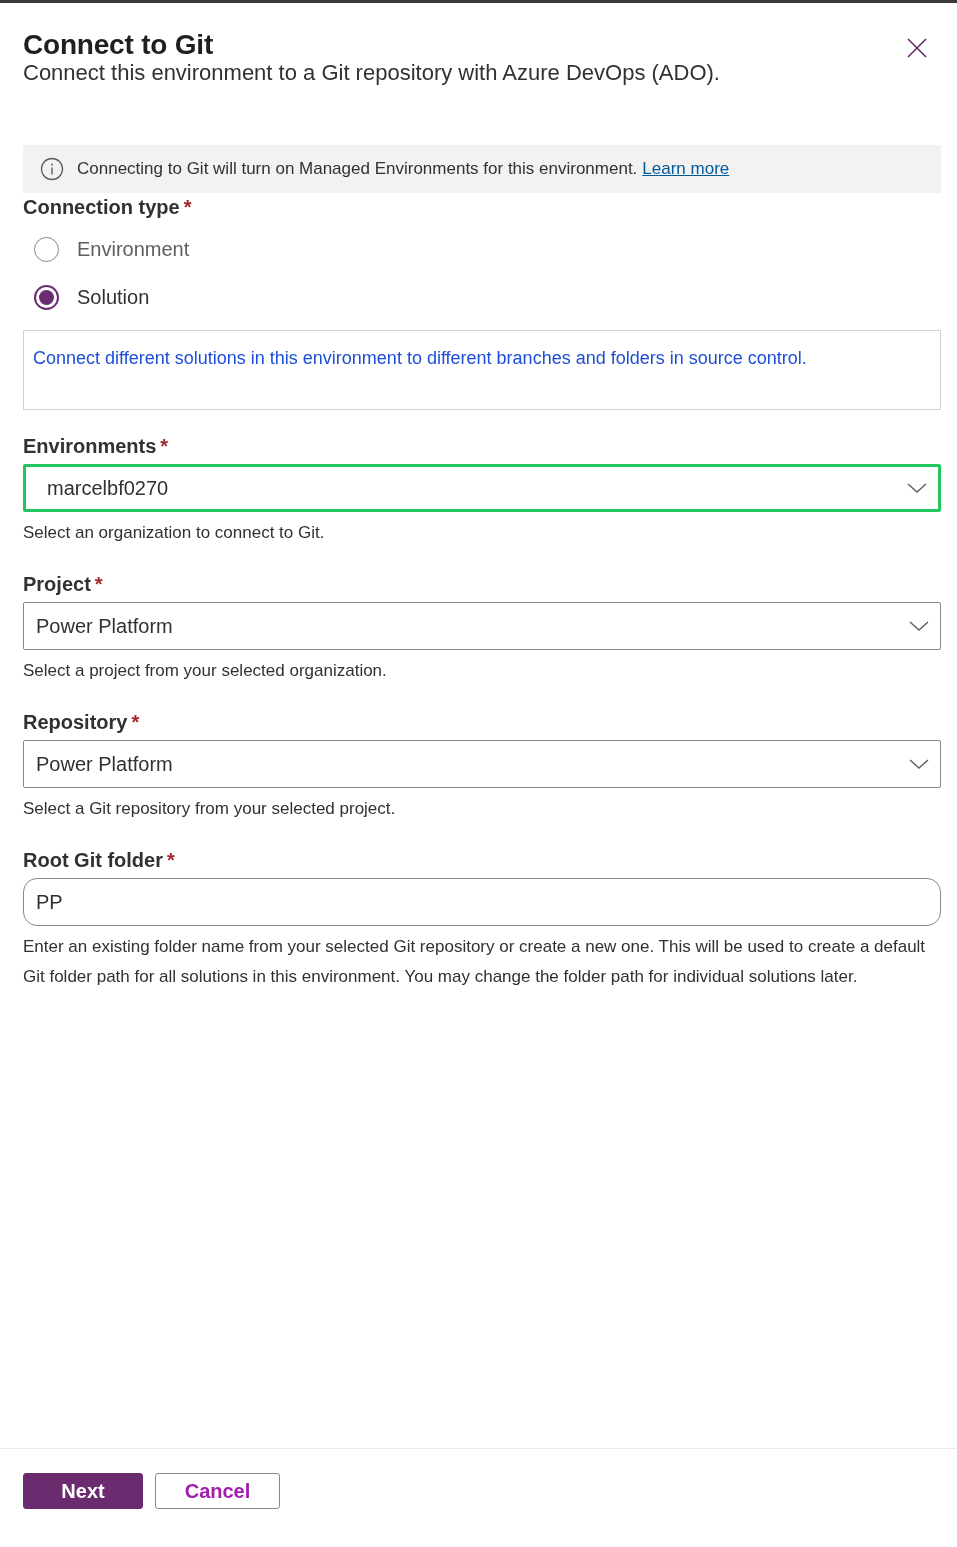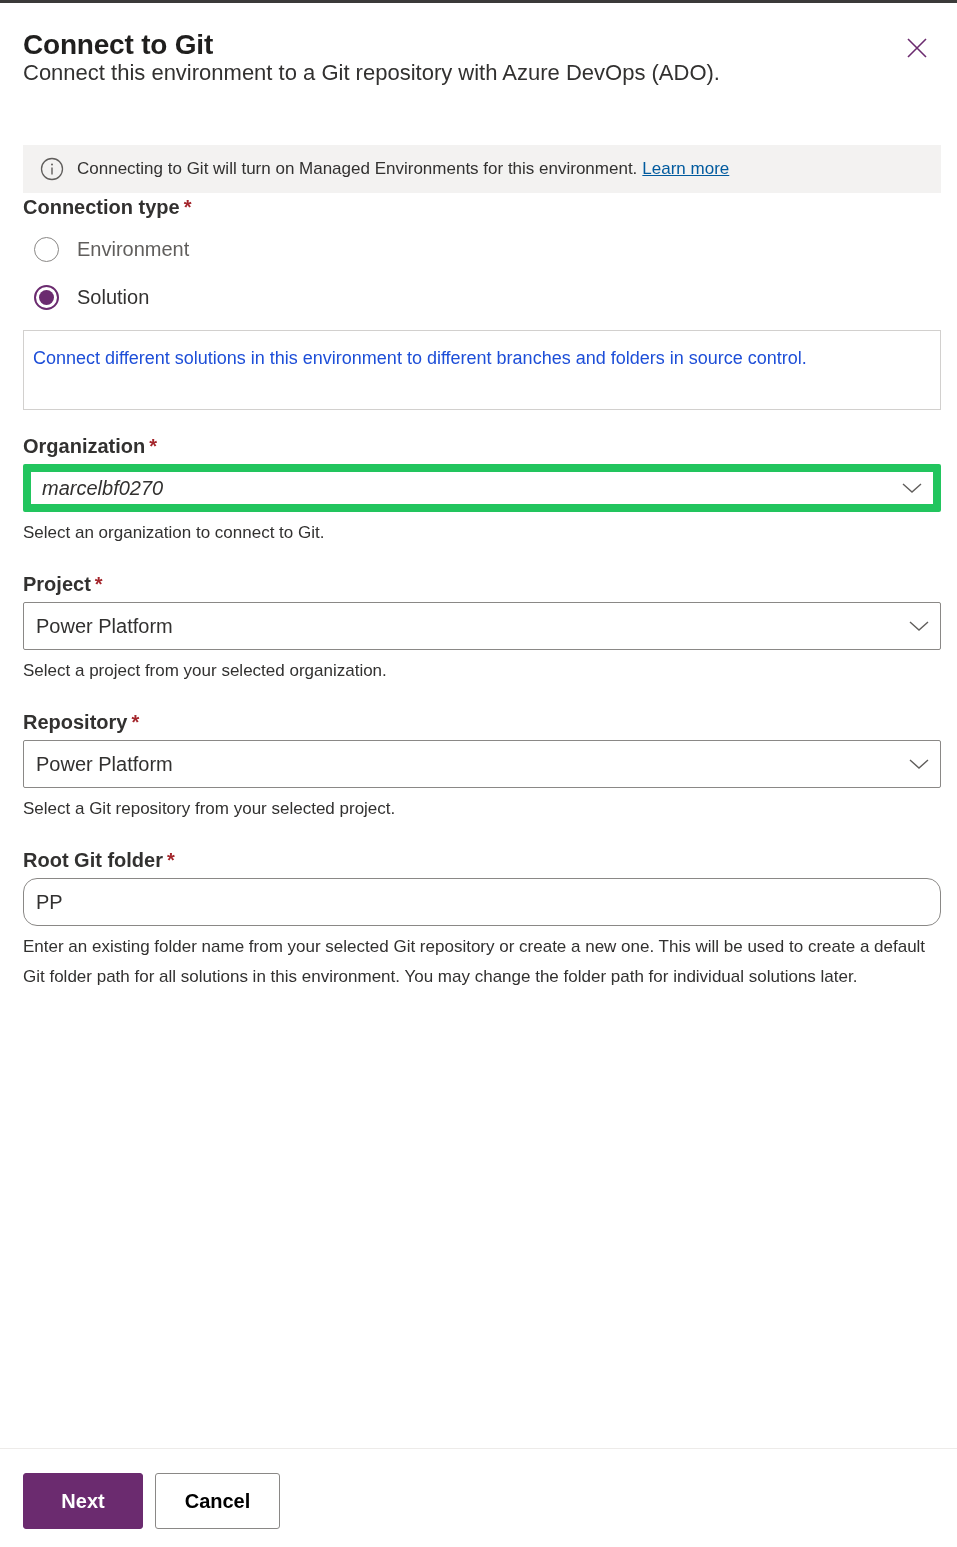--- a/index.html
+++ b/index.html
@@ -58,36 +58,36 @@
       position: absolute; left: 23px; top: 330px; width: 918px; height: 80px;
       border: 1px solid #d2d0ce; padding: 12px 9px; font-size: 18px; line-height: 30px; color: #1d4ed8;
     }
 
     .field {
       position: absolute; left: 23px; width: 918px; height: 48px;
       border: 1px solid #8a8886; border-radius: 2px; background: #fff;
       display: flex; align-items: center; padding-left: 12px; font-size: 20px; color: #323130;
       cursor: pointer;
     }
-    .field.focused { border: 8px solid #22c55e; padding-left: 11px; font-style: italic; }
+    .field.focused { border: 3px solid #22c55e; padding-left: 21px; }
     .field .chev { position: absolute; right: 10px; top: 50%; transform: translateY(-50%); width: 22px; height: 14px; display: flex; }
 
     .help {
       position: absolute; left: 23px; font-size: 17px; color: #323130;
     }
     .help.multi { width: 918px; line-height: 30px; }
 
     .footer-line { position: absolute; left: 0; top: 1448px; width: 957px; height: 1px; background: #edebe9; }
     .btn {
-      position: absolute; top: 1473px; height: 56px; border-radius: 3px;
+      position: absolute; top: 1473px; height: 36px; border-radius: 3px;
       font-size: 20px; font-weight: bold; display: flex; align-items: center; justify-content: center;
       cursor: pointer;
     }
     .btn-primary { left: 23px; width: 120px; background: #6b2b6f; color: #ffffff; border: 1px solid #6b2b6f; }
-    .btn-secondary { left: 155px; width: 125px; background: #ffffff; color: #000000; border: 1px solid #8a8886; }
+    .btn-secondary { left: 155px; width: 125px; background: #ffffff; color: #a21caf; border: 1px solid #8a8886; }
   </style>
 </head>
 <body>
 
 <div class="panel">
   <div class="topbar"></div>
 
   <div class="title">Connect to Git</div>
   <div class="close-btn">
     <span style="display:flex">
@@ -120,21 +120,21 @@
   <div class="radio-row" style="top:285px;">
     <span class="radio-circle checked"></span>
     <span class="radio-text">Solution</span>
   </div>
 
   <div class="descbox">
     <div>Connect different solutions in this environment to different branches and folders in source control.</div>
   </div>
 
   <div class="label" style="top:435px;">
-    <span>Organization</span><span class="req">*</span>
+    <span>Environments</span><span class="req">*</span>
   </div>
   <div class="field focused" style="top:464px;">
     <span>marcelbf0270</span>
     <span class="chev">
       <svg width="22" height="14" viewBox="0 0 22 14">
           <path d="M2 3 L11 11 L20 3" stroke="#605e5c" stroke-width="1.4" fill="none"></path>
         </svg>
     </span>
   </div>
   <div class="help" style="top:523px;">Select an organization to connect to Git.</div>

